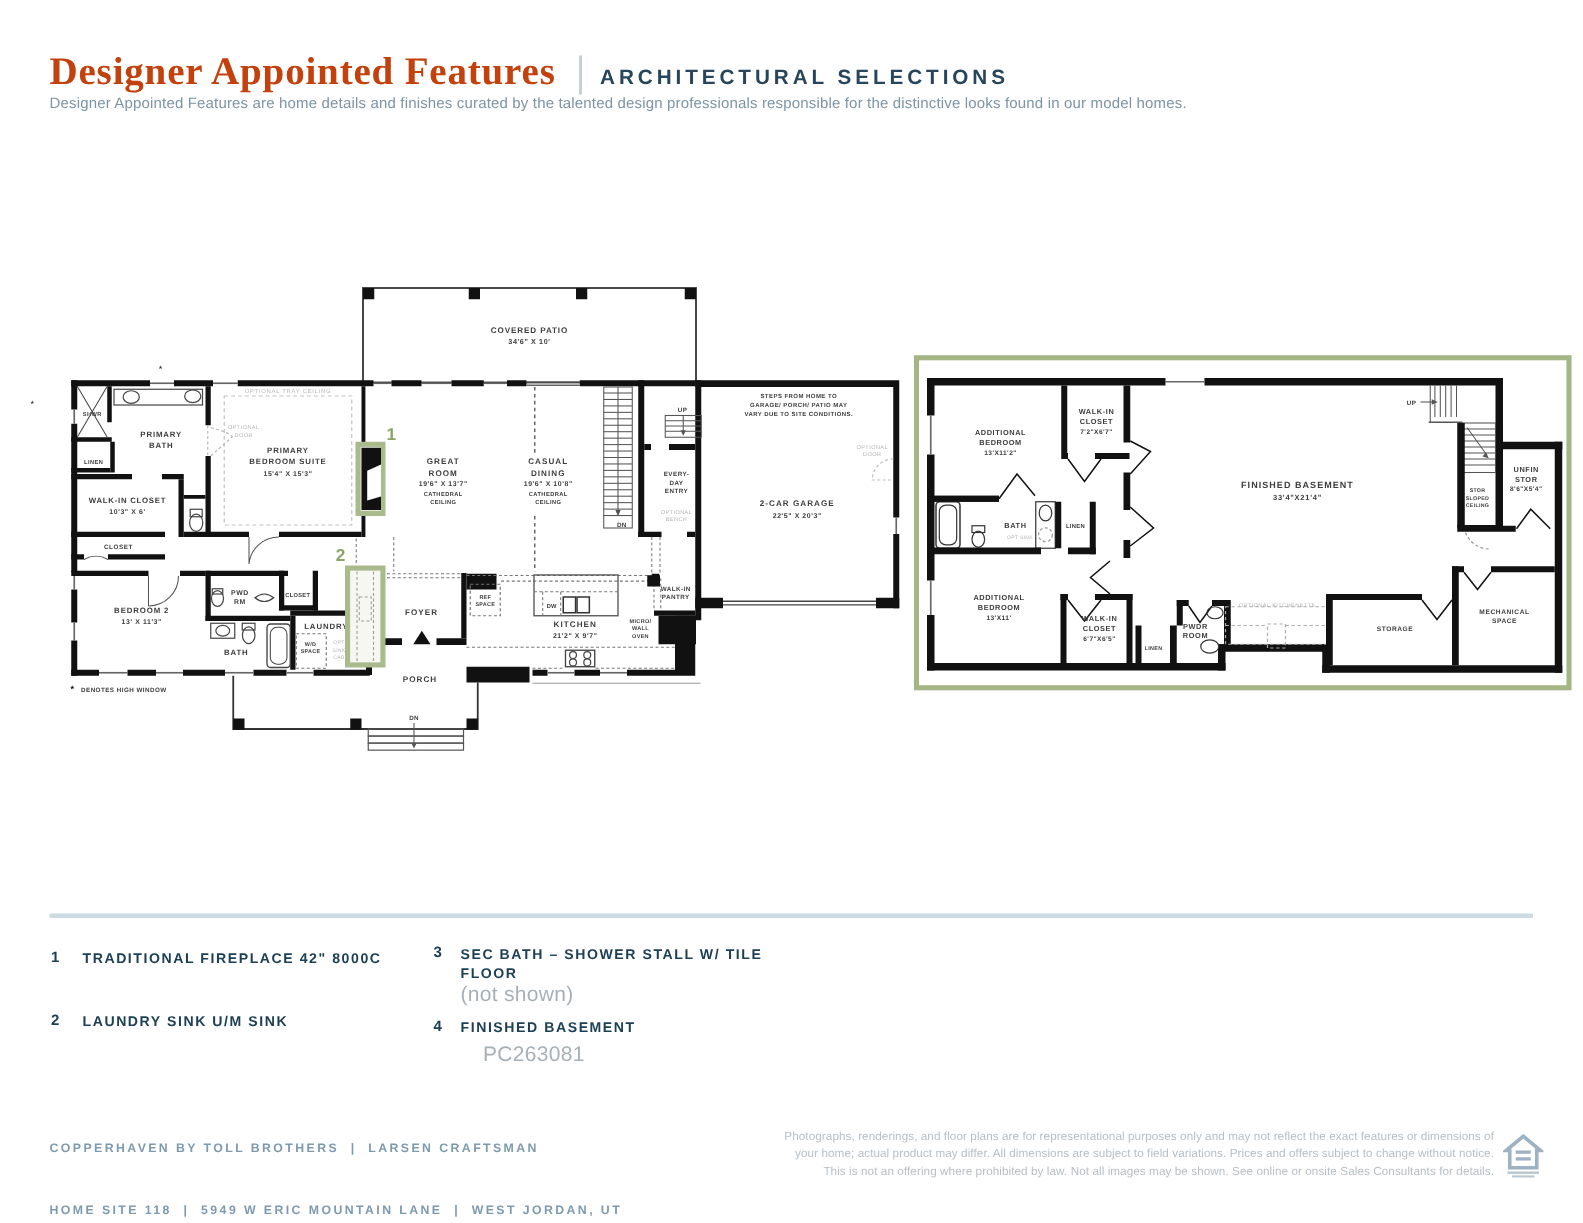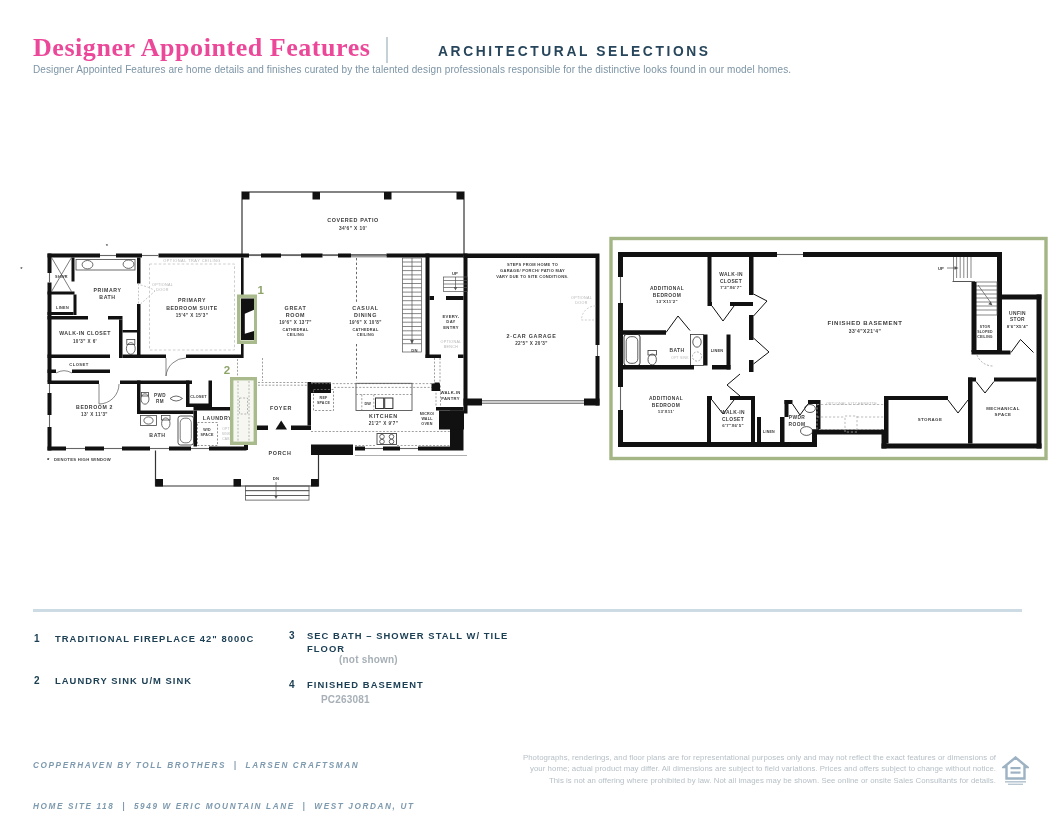--- a/index.html
+++ b/index.html
@@ -1,34 +1,34 @@
 <!DOCTYPE html>
 <html><head>
 <meta charset="utf-8">
 <style>
   html,body{margin:0;padding:0;background:#fff;}
   body{width:1055px;height:815px;position:relative;font-family:"Liberation Sans",sans-serif;overflow:hidden;}
   .abs{position:absolute;}
-  .ttl{font-family:"Liberation Serif",serif;font-weight:bold;color:#ec4899;font-size:26px;letter-spacing:0.55px;}
+  .ttl{font-family:"Liberation Serif",serif;font-weight:bold;color:#c2410c;font-size:26px;letter-spacing:0.55px;}
   .arch{color:#27465c;font-size:13.8px;font-weight:bold;letter-spacing:2.62px;}
   .sub{color:#7c94a5;font-size:10px;letter-spacing:0.11px;}
   .num{color:#1d4055;font-size:10px;font-weight:bold;}
   .feat{color:#1d4055;font-size:9.4px;font-weight:bold;letter-spacing:1.05px;line-height:12.6px;}
-  .graytxt{color:#a7b0b7;font-size:10px;font-weight:bold;letter-spacing:0.2px;margin-left:32px;}
-  .foot{color:#7e9aae;font-size:8.2px;font-weight:bold;letter-spacing:1.62px;font-style:italic;}
+  .graytxt{color:#a7b0b7;font-size:14px;font-weight:normal;letter-spacing:0.2px;}
+  .foot{color:#7e9aae;font-size:8.2px;font-weight:bold;letter-spacing:1.62px;}
   .disc{color:#b6bfc6;font-size:7.8px;line-height:11.3px;text-align:right;letter-spacing:0.05px;}
 </style>
 </head>
 <body>
 
 <div class="abs ttl" style="left:33px;top:33px;">Designer Appointed Features</div>
 
 <div class="abs" style="left:386px;top:37px;width:1.5px;height:26px;background:#c6d0d7;"></div>
 
-<div class="abs arch" style="left:400px;top:44px;margin-left:38px;">ARCHITECTURAL SELECTIONS</div>
+<div class="abs arch" style="left:400px;top:44px;">ARCHITECTURAL SELECTIONS</div>
 
 <div class="abs sub" style="left:33px;top:64px;">Designer Appointed Features are home details and finishes curated by the talented design professionals responsible for the distinctive looks found in our model homes.</div>
 
 <svg class="abs" style="left:0;top:0;" width="1055" height="815" viewBox="0 0 1055 815">
 <g stroke-linecap="butt">
 
 <rect x="242" y="192" width="222" height="63" fill="none" stroke="#333" stroke-width="1.2"></rect>
 
 <rect x="242" y="192" width="7.5" height="7.5" fill="#111"></rect>
       <rect x="312.5" y="192" width="7.5" height="7.5" fill="#111"></rect>
@@ -622,21 +622,21 @@
 
 <div class="abs num" style="left:34px;top:675px;">2</div>
 <div class="abs feat" style="left:55px;top:675px;">LAUNDRY SINK U/M SINK</div>
 
 <div class="abs num" style="left:289px;top:630px;">3</div>
 <div class="abs feat" style="left:307px;top:630px;width:212px;">SEC BATH – SHOWER STALL W/ TILE FLOOR</div>
 <div class="abs graytxt" style="left:307px;top:654px;">(not shown)</div>
 
 <div class="abs num" style="left:289px;top:679px;">4</div>
 <div class="abs feat" style="left:307px;top:679px;">FINISHED BASEMENT</div>
-<div class="abs graytxt" style="left:289px;top:693.5px;">PC263081</div>
+<div class="abs graytxt" style="left:322px;top:693.5px;">PC263081</div>
 
 <div class="abs foot" style="left:33px;top:760.5px;">COPPERHAVEN BY TOLL BROTHERS&nbsp;&nbsp;|&nbsp;&nbsp;LARSEN CRAFTSMAN</div>
 
 <div class="abs foot" style="left:33px;top:802px;">HOME SITE 118&nbsp;&nbsp;|&nbsp;&nbsp;5949 W ERIC MOUNTAIN LANE&nbsp;&nbsp;|&nbsp;&nbsp;WEST JORDAN, UT</div>
 
 <div class="abs disc" style="left:520px;top:752px;width:476px;">Photographs, renderings, and floor plans are for representational purposes only and may not reflect the exact features or dimensions of your home; actual product may differ. All dimensions are subject to field variations. Prices and offers subject to change without notice. This is not an offering where prohibited by law. Not all images may be shown. See online or onsite Sales Consultants for details.</div>
 
 <svg class="abs" style="left:1002px;top:756px;" width="27" height="30" viewBox="0 0 27 30">
   <path d="M13.5 1.5 L25 11 L22.5 11 L22.5 22.5 L4.5 22.5 L4.5 11 L2 11 Z" fill="none" stroke="#9db2c3" stroke-width="2.4"></path>
   <rect x="8.5" y="11" width="10" height="2.2" fill="#9db2c3"></rect>

